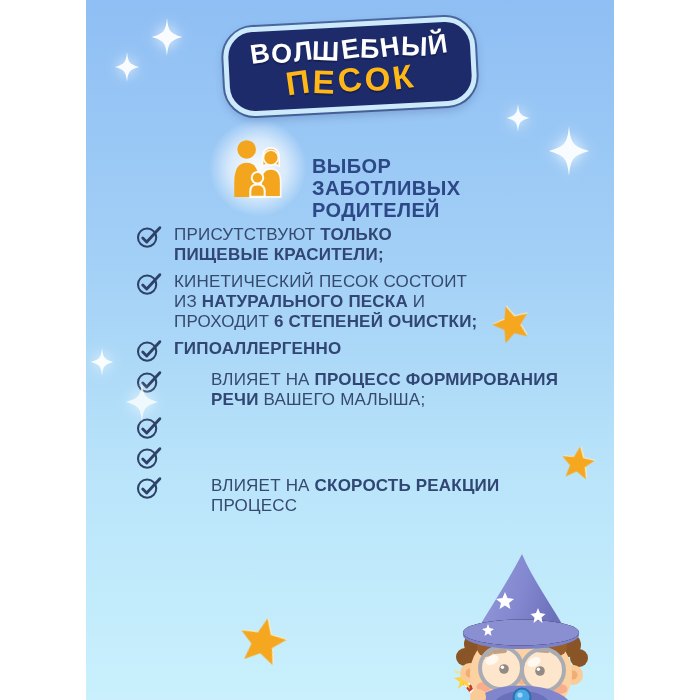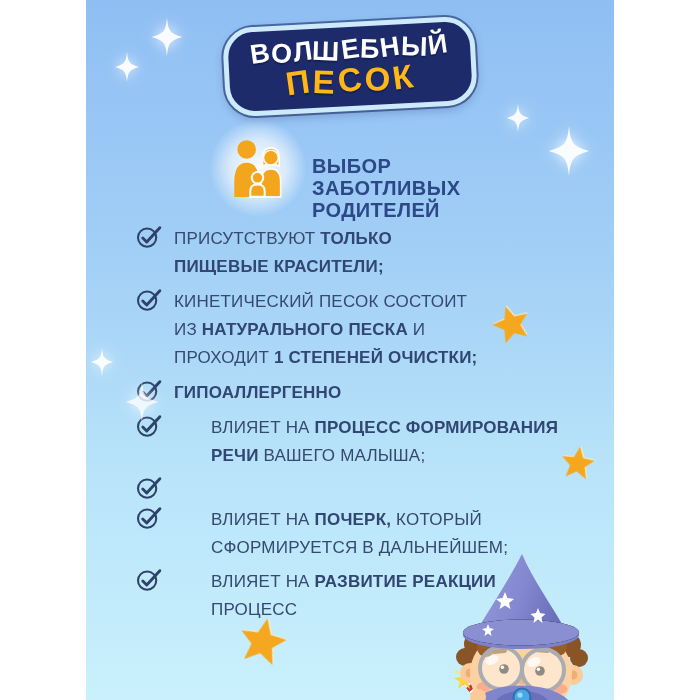--- a/index.html
+++ b/index.html
@@ -40,21 +40,21 @@
   .sec-title{
     font-weight:bold;font-size:20px;line-height:22px;color:#2c4886;
     white-space:pre-line;letter-spacing:.4px;margin-top:40px;
   }
   
   .blist{margin:4px 0 0 50px;}
   .blist .li{display:flex;align-items:flex-start;gap:11px;margin-bottom:7px;}
   .blist.second .li{margin-bottom:6px;gap:48px;}
   .check{width:27px;height:26px;flex:none;margin-top:-2px;}
   .li-text{
-    font-size:17px;line-height:28px;color:#36496e;letter-spacing:.2px;
+    font-size:17px;line-height:20px;color:#36496e;letter-spacing:.2px;
   }
   .blist.first .li-text{width:308px;}
   .blist.second .li-text{width:358px;}
   .li-text .b{font-weight:bold;color:#314672;}
   
   .sparkle{position:absolute;filter:drop-shadow(0 0 7px rgba(255,255,255,.95));opacity:.95;}
   .ystar{position:absolute;filter:drop-shadow(1px -1px 0 rgba(255,240,190,.9));}
   .wizard{position:absolute;right:12px;bottom:0;width:176px;height:150px;}
 </style>
 </head>
@@ -124,21 +124,21 @@
       <path d="M8.5 18.5 L13.5 23.5 L30 5.5" fill="none" stroke="#2e4168" stroke-width="3.6" stroke-linecap="round" stroke-linejoin="round"></path>
     </svg>
     <p class="li-text" style="margin:0;"><span>ПРИСУТСТВУЮТ </span><span class="b">ТОЛЬКО ПИЩЕВЫЕ КРАСИТЕЛИ;</span></p>
   </div>
 
   <div class="li">
     <svg class="check" viewBox="0 0 34 32">
       <circle cx="14" cy="18" r="11.5" fill="none" stroke="#2e4168" stroke-width="2.6"></circle>
       <path d="M8.5 18.5 L13.5 23.5 L30 5.5" fill="none" stroke="#2e4168" stroke-width="3.6" stroke-linecap="round" stroke-linejoin="round"></path>
     </svg>
-    <p class="li-text" style="margin:0;"><span>КИНЕТИЧЕСКИЙ ПЕСОК СОСТОИТ ИЗ </span><span class="b">НАТУРАЛЬНОГО ПЕСКА</span><span> И ПРОХОДИТ </span><span class="b">1 СТЕПЕНЕЙ ОЧИСТКИ;</span></p>
+    <p class="li-text" style="margin:0;"><span>КИНЕТИЧЕСКИЙ ПЕСОК СОСТОИТ ИЗ </span><span class="b">НАТУРАЛЬНОГО ПЕСКА</span><span> И ПРОХОДИТ </span><span class="b">6 СТЕПЕНЕЙ ОЧИСТКИ;</span></p>
   </div>
 
   <div class="li">
     <svg class="check" viewBox="0 0 34 32">
       <circle cx="14" cy="18" r="11.5" fill="none" stroke="#2e4168" stroke-width="2.6"></circle>
       <path d="M8.5 18.5 L13.5 23.5 L30 5.5" fill="none" stroke="#2e4168" stroke-width="3.6" stroke-linecap="round" stroke-linejoin="round"></path>
     </svg>
     <p class="li-text" style="margin:0;"><span class="b">ГИПОАЛЛЕРГЕННО</span></p>
   </div>
 </div>
@@ -158,29 +158,28 @@
       <circle cx="14" cy="18" r="11.5" fill="none" stroke="#2e4168" stroke-width="2.6"></circle>
       <path d="M8.5 18.5 L13.5 23.5 L30 5.5" fill="none" stroke="#2e4168" stroke-width="3.6" stroke-linecap="round" stroke-linejoin="round"></path>
     </svg>
   </div>
 
   <div class="li">
     <svg class="check" viewBox="0 0 34 32">
       <circle cx="14" cy="18" r="11.5" fill="none" stroke="#2e4168" stroke-width="2.6"></circle>
       <path d="M8.5 18.5 L13.5 23.5 L30 5.5" fill="none" stroke="#2e4168" stroke-width="3.6" stroke-linecap="round" stroke-linejoin="round"></path>
     </svg>
-    <p class="li-text" style="margin:0;"><span>ВЛИЯЕТ НА </span><span class="b">ПОЧЕРК,</span><span> КОТОРЫЙ СФОРМИРУЕТСЯ В ДАЛЬНЕЙШЕМ;</span></p>
-  </div>
-
-  <div class="li">
-    <svg class="check" viewBox="0 0 34 32">
-      <circle cx="14" cy="18" r="11.5" fill="none" stroke="#2e4168" stroke-width="2.6"></circle>
-      <path d="M8.5 18.5 L13.5 23.5 L30 5.5" fill="none" stroke="#2e4168" stroke-width="3.6" stroke-linecap="round" stroke-linejoin="round"></path>
-    </svg>
-    <p class="li-text" style="margin:0;"><span>ВЛИЯЕТ НА </span><span class="b">РАЗВИТИЕ РЕАКЦИИ</span><span> ПРОЦЕСС</span></p>
+  </div>
+
+  <div class="li">
+    <svg class="check" viewBox="0 0 34 32">
+      <circle cx="14" cy="18" r="11.5" fill="none" stroke="#2e4168" stroke-width="2.6"></circle>
+      <path d="M8.5 18.5 L13.5 23.5 L30 5.5" fill="none" stroke="#2e4168" stroke-width="3.6" stroke-linecap="round" stroke-linejoin="round"></path>
+    </svg>
+    <p class="li-text" style="margin:0;"><span>ВЛИЯЕТ НА </span><span class="b">СКОРОСТЬ РЕАКЦИИ</span><span> ПРОЦЕСС</span></p>
   </div>
 </div>
 
   <svg class="wizard" viewBox="0 0 176 150">
     <defs>
       <linearGradient id="hatg" x1="0" y1="0" x2="1" y2="0.3">
         <stop offset="0" stop-color="#9a9edc"></stop>
           <stop offset="0.6" stop-color="#8287cf"></stop>
           <stop offset="1" stop-color="#6b70ba"></stop>
       </linearGradient>

